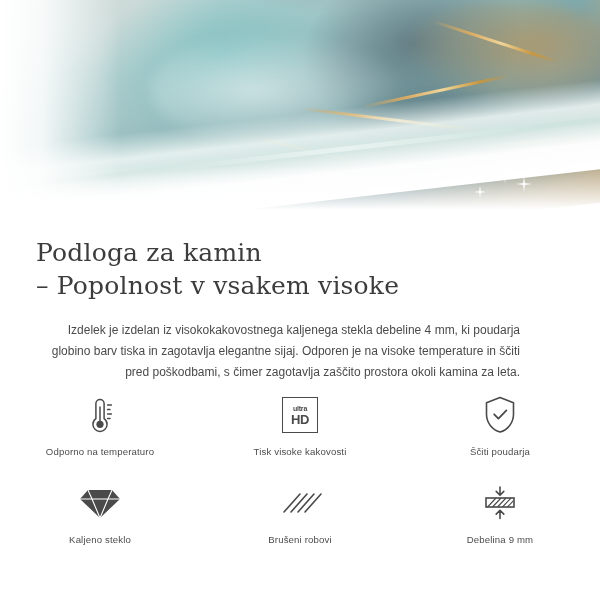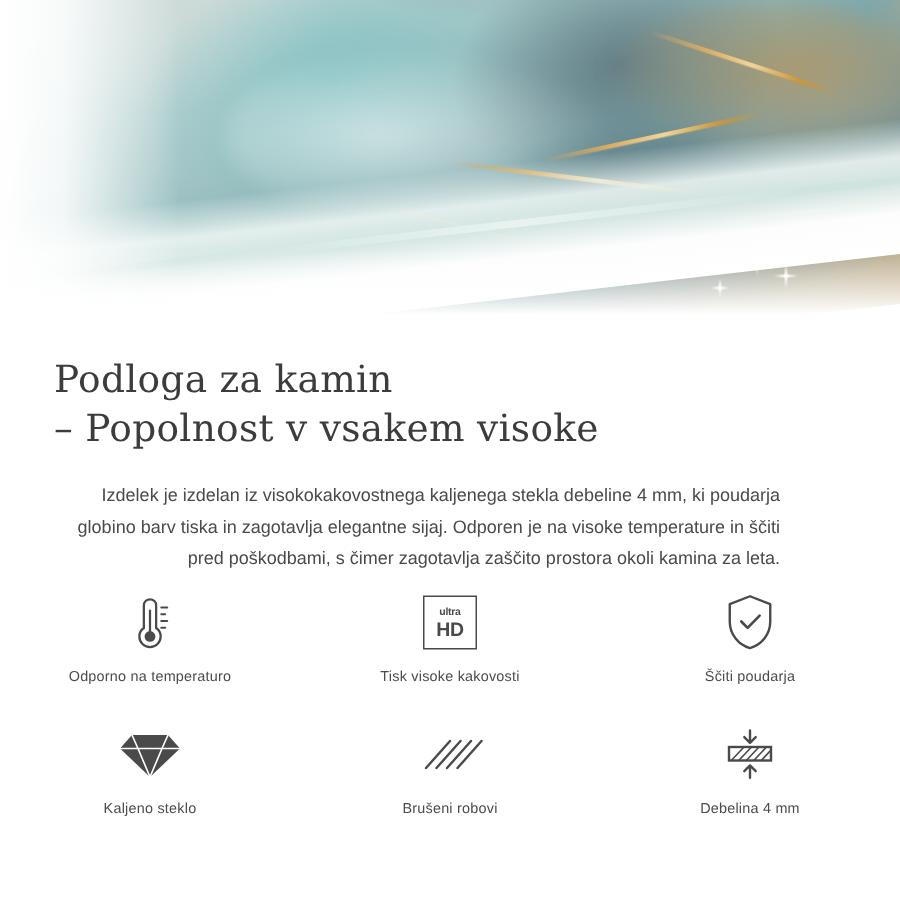--- a/index.html
+++ b/index.html
@@ -322,17 +322,17 @@
 
     <div class="feature">
       <div class="feature-icon">
         <svg width="44" height="40" viewBox="0 0 44 40" fill="none" xmlns="http://www.w3.org/2000/svg">
           <path d="M22 4v7.5M18.2 8.4 22 12.2l3.8-3.8" stroke="#4a4a4a" stroke-width="1.6" stroke-linecap="round" stroke-linejoin="round"></path>
           <rect x="8" y="15" width="28" height="9" stroke="#4a4a4a" stroke-width="1.6"></rect>
           <path d="M9.5 24 18 15M14.5 24 23 15M19.5 24 28 15M24.5 24 33 15M29.5 24 35.5 17.6" stroke="#4a4a4a" stroke-width="1.1"></path>
           <path d="M22 35.5V28M18.2 31.1 22 27.3l3.8 3.8" stroke="#4a4a4a" stroke-width="1.6" stroke-linecap="round" stroke-linejoin="round"></path>
         </svg>
       </div>
-      <div class="feature-label">Debelina 4 mm</div>
+      <div class="feature-label">Debelina 9 mm</div>
     </div>
 
   </div>
 </div>
 
 </body></html>

